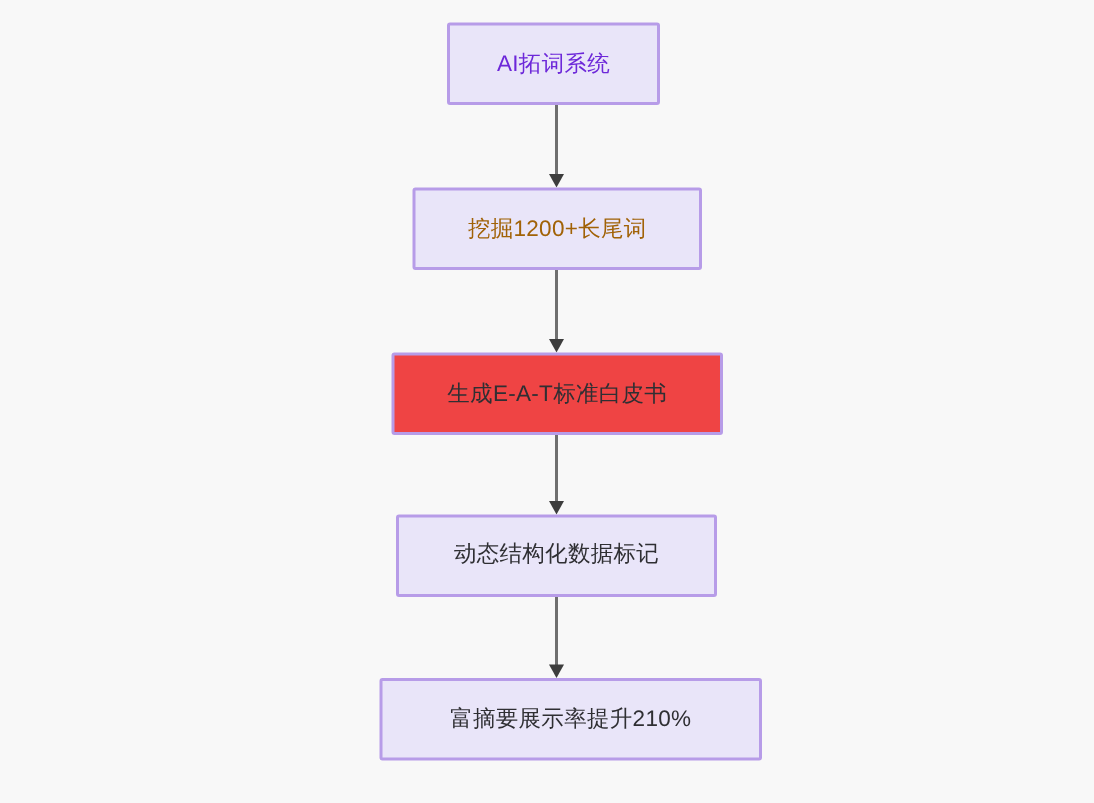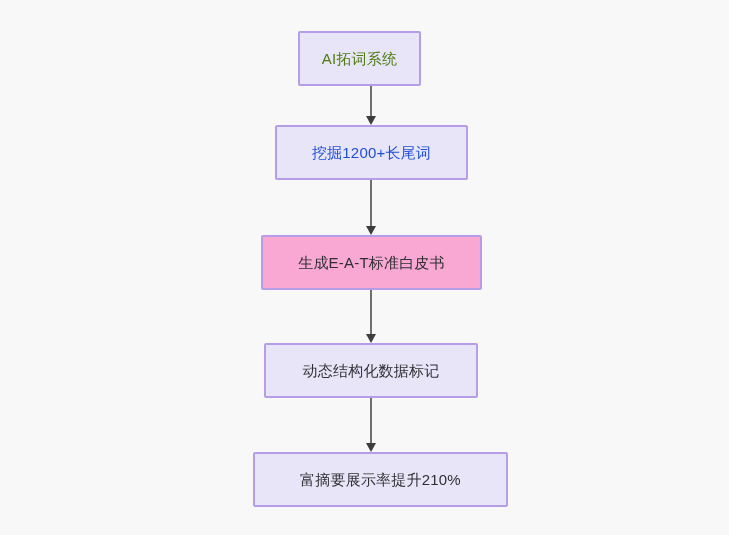--- a/index.html
+++ b/index.html
@@ -77,33 +77,33 @@
   </div>
   <div class="edge" style="left: 371px; top: 289px;">
     <div class="edge-line" style="height: 46px; background: rgb(111, 111, 111);"></div>
     <div class="edge-arrow" style="top: 45px; border-top-color: rgb(61, 61, 61);"></div>
   </div>
   <div class="edge" style="left: 371px; top: 398px;">
     <div class="edge-line" style="height: 46px; background: rgb(111, 111, 111);"></div>
     <div class="edge-arrow" style="top: 45px; border-top-color: rgb(61, 61, 61);"></div>
   </div>
 
-  <div class="node" style="left: 298px; top: 15px; width: 123px; height: 55px; background: rgb(233, 229, 249); border-color: rgb(183, 156, 232); color: #4d7c0f; margin-top: 16px;">
+  <div class="node" style="left: 298px; top: 15px; width: 142px; height: 55px; background: rgb(233, 229, 249); border-color: rgb(183, 156, 232); color: #6d28d9;">
     <span class="node-label">AI拓词系统</span>
   </div>
 
-  <div class="node" style="left: 275px; top: 125px; width: 193px; height: 55px; background: rgb(233, 229, 249); border-color: rgb(183, 156, 232); color: #1d4ed8;">
+  <div class="node" style="left: 275px; top: 125px; width: 193px; height: 55px; background: rgb(233, 229, 249); border-color: rgb(183, 156, 232); color: #a16207;">
     <span class="node-label">挖掘1200+长尾词</span>
   </div>
 
-  <div class="node" style="left: 261px; top: 235px; width: 221px; height: 55px; background: #f9a8d4; border-color: rgb(183, 156, 232); color: rgb(47, 47, 51);">
+  <div class="node" style="left: 261px; top: 235px; width: 221px; height: 55px; background: #ef4444; border-color: rgb(183, 156, 232); color: rgb(47, 47, 51);">
     <span class="node-label">生成E-A-T标准白皮书</span>
   </div>
 
-  <div class="node" style="left: 264px; top: 343px; width: 214px; height: 55px; background: rgb(233, 229, 249); border-color: rgb(183, 156, 232); color: rgb(47, 47, 51);">
+  <div class="node" style="left: 264px; top: 343px; width: 214px; height: 55px; background: rgb(233, 229, 249); border-color: rgb(183, 156, 232); color: rgb(47, 47, 51); font-family: Liberation Mono, monospace;">
     <span class="node-label">动态结构化数据标记</span>
   </div>
 
   <div class="node" style="left: 253px; top: 452px; width: 255px; height: 55px; background: rgb(233, 229, 249); border-color: rgb(183, 156, 232); color: rgb(47, 47, 51);">
     <span class="node-label">富摘要展示率提升210%</span>
   </div>
 
 </div>
 
 </body></html>

